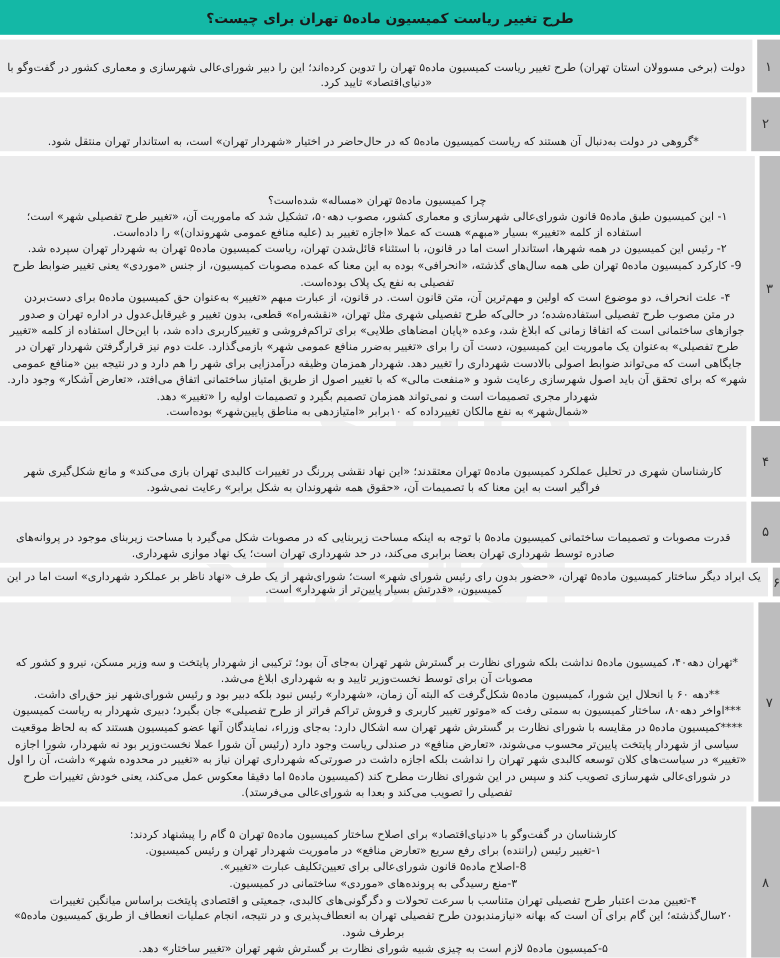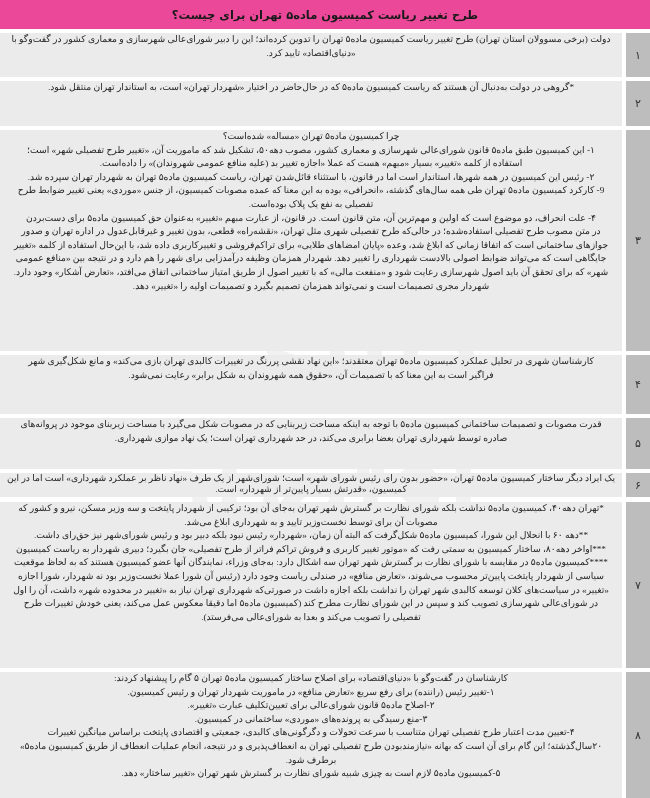--- a/index.html
+++ b/index.html
@@ -4,43 +4,42 @@
 <style>
   html, body { margin: 0; padding: 0; }
   body {
     width: 650px; height: 798px; overflow: hidden;
     background: #ffffff;
     font-family: "DejaVu Sans", sans-serif;
     position: relative;
   }
   .header {
     position: absolute; left: 0; top: 0; width: 650px; height: 29px;
-    background: #ec4899;
+    background: #14b8a6;
     display: flex; align-items: center; justify-content: center;
     direction: rtl;
     font-size: 11.5px; font-weight: bold; color: #1a1a1a;
   }
   .row {
     position: absolute; left: 0; width: 650px;
     display: flex; flex-direction: row-reverse;
   }
   .num {
     width: 24px; margin-left: 4px;
     background: #bdbdbe;
     display: flex; align-items: center; justify-content: center;
     font-size: 11px; color: #333;
   }
   .body {
     flex: 1;
     background: #ebebec;
-    display: flex; align-items: flex-start; justify-content: center;
+    display: flex; align-items: flex-end; justify-content: center;
     direction: rtl; text-align: center;
     padding: 0 6px;
     box-sizing: border-box;
-    font-family: Liberation Serif, serif;
   }
   .lines { display: flex; flex-direction: column; align-items: center; }
   .line {
     font-size: 9.2px; line-height: 13.6px; color: #1e1e1e;
     white-space: nowrap;
   }
   .watermark {
     position: absolute; left: 60px; top: 300px; width: 420px; height: 220px;
     display: flex; align-items: center; justify-content: center;
     direction: rtl;
@@ -82,23 +81,25 @@
         <div class="lines">
           <div class="line">چرا کمیسیون ماده۵ تهران «مساله» شده‌است؟</div>
           <div class="line">۱- این کمیسیون طبق ماده۵ قانون شورای‌عالی شهرسازی و معماری کشور، مصوب دهه۵۰، تشکیل شد که ماموریت آن، «تغییر طرح تفصیلی شهر» است؛</div>
           <div class="line">استفاده از کلمه «تغییر» بسیار «مبهم» هست که عملا «اجازه تغییر بد (علیه منافع عمومی شهروندان)» را داده‌است.</div>
           <div class="line">۲- رئیس این کمیسیون در همه شهرها، استاندار است اما در قانون، با استثناء قائل‌شدن تهران، ریاست کمیسیون ماده۵ تهران به شهردار تهران سپرده شد.</div>
           <div class="line">9- کارکرد کمیسیون ماده۵ تهران طی همه سال‌های گذشته، «انحرافی» بوده به این معنا که عمده مصوبات کمیسیون، از جنس «موردی» یعنی تغییر ضوابط طرح</div>
           <div class="line">تفصیلی به نفع یک پلاک بوده‌است.</div>
           <div class="line">۴- علت انحراف، دو موضوع است که اولین و مهم‌ترین آن، متن قانون است. در قانون، از عبارت مبهم «تغییر» به‌عنوان حق کمیسیون ماده۵ برای دست‌بردن</div>
           <div class="line">در متن مصوب طرح تفصیلی استفاده‌شده؛ در حالی‌که طرح تفصیلی شهری مثل تهران، «نقشه‌راه» قطعی، بدون تغییر و غیرقابل‌عدول در اداره تهران و صدور</div>
           <div class="line">جوازهای ساختمانی است که اتفاقا زمانی که ابلاغ شد، وعده «پایان امضاهای طلایی» برای تراکم‌فروشی و تغییرکاربری داده شد، با این‌حال استفاده از کلمه «تغییر</div>
+          <div class="line">طرح تفصیلی» به‌عنوان یک ماموریت این کمیسیون، دست آن را برای «تغییر به‌ضرر منافع عمومی شهر» بازمی‌گذارد. علت دوم نیز قرارگرفتن شهردار تهران در</div>
           <div class="line">جایگاهی است که می‌تواند ضوابط اصولی بالادست شهرداری را تغییر دهد. شهردار همزمان وظیفه درآمدزایی برای شهر را هم دارد و در نتیجه بین «منافع عمومی</div>
           <div class="line">شهر» که برای تحقق آن باید اصول شهرسازی رعایت شود و «منفعت مالی» که با تغییر اصول از طریق امتیاز ساختمانی اتفاق می‌افتد، «تعارض آشکار» وجود دارد.</div>
           <div class="line">شهردار مجری تصمیمات است و نمی‌تواند همزمان تصمیم بگیرد و تصمیمات اولیه را «تغییر» دهد.</div>
+          <div class="line">«شمال‌شهر» به نفع مالکان تغییرداده که ۱۰برابر «امتیازدهی به مناطق پایین‌شهر» بوده‌است.</div>
         </div>
       </div>
     </div>
     <div class="row" style="top: 355px; height: 59px;">
       <div class="num">۴</div>
       <div class="body">
         <div class="lines">
           <div class="line">کارشناسان شهری در تحلیل عملکرد کمیسیون ماده۵ تهران معتقدند؛ «این نهاد نقشی پررنگ در تغییرات کالبدی تهران بازی می‌کند» و مانع شکل‌گیری شهر</div>
           <div class="line">فراگیر است به این معنا که با تصمیمات آن، «حقوق همه شهروندان به شکل برابر» رعایت نمی‌شود.</div>
         </div>
@@ -137,21 +138,21 @@
           <div class="line">تفصیلی را تصویب می‌کند و بعدا به شورای‌عالی می‌فرستد).</div>
         </div>
       </div>
     </div>
     <div class="row" style="top: 672px; height: 126px;">
       <div class="num">۸</div>
       <div class="body">
         <div class="lines">
           <div class="line">کارشناسان در گفت‌وگو با «دنیای‌اقتصاد» برای اصلاح ساختار کمیسیون ماده۵ تهران ۵ گام را پیشنهاد کردند:</div>
           <div class="line">۱-تغییر رئیس (راننده) برای رفع سریع «تعارض منافع» در ماموریت شهردار تهران و رئیس کمیسیون.</div>
-          <div class="line">۲-اصلاح ماده۵ قانون شورای‌عالی برای تعیین‌تکلیف عبارت «تغییر».</div>
+          <div class="line">8-اصلاح ماده۵ قانون شورای‌عالی برای تعیین‌تکلیف عبارت «تغییر».</div>
           <div class="line">۳-منع رسیدگی به پرونده‌های «موردی» ساختمانی در کمیسیون.</div>
           <div class="line">۴-تعیین مدت اعتبار طرح تفصیلی تهران متناسب با سرعت تحولات و دگرگونی‌های کالبدی، جمعیتی و اقتصادی پایتخت براساس میانگین تغییرات</div>
           <div class="line">۲۰سال‌گذشته؛ این گام برای آن است که بهانه «نیازمندبودن طرح تفصیلی تهران به انعطاف‌پذیری و در نتیجه، انجام عملیات انعطاف از طریق کمیسیون ماده۵»</div>
           <div class="line">برطرف شود.</div>
           <div class="line">۵-کمیسیون ماده۵ لازم است به چیزی شبیه شورای نظارت بر گسترش شهر تهران «تغییر ساختار» دهد.</div>
         </div>
       </div>
     </div>
   </div>
 

